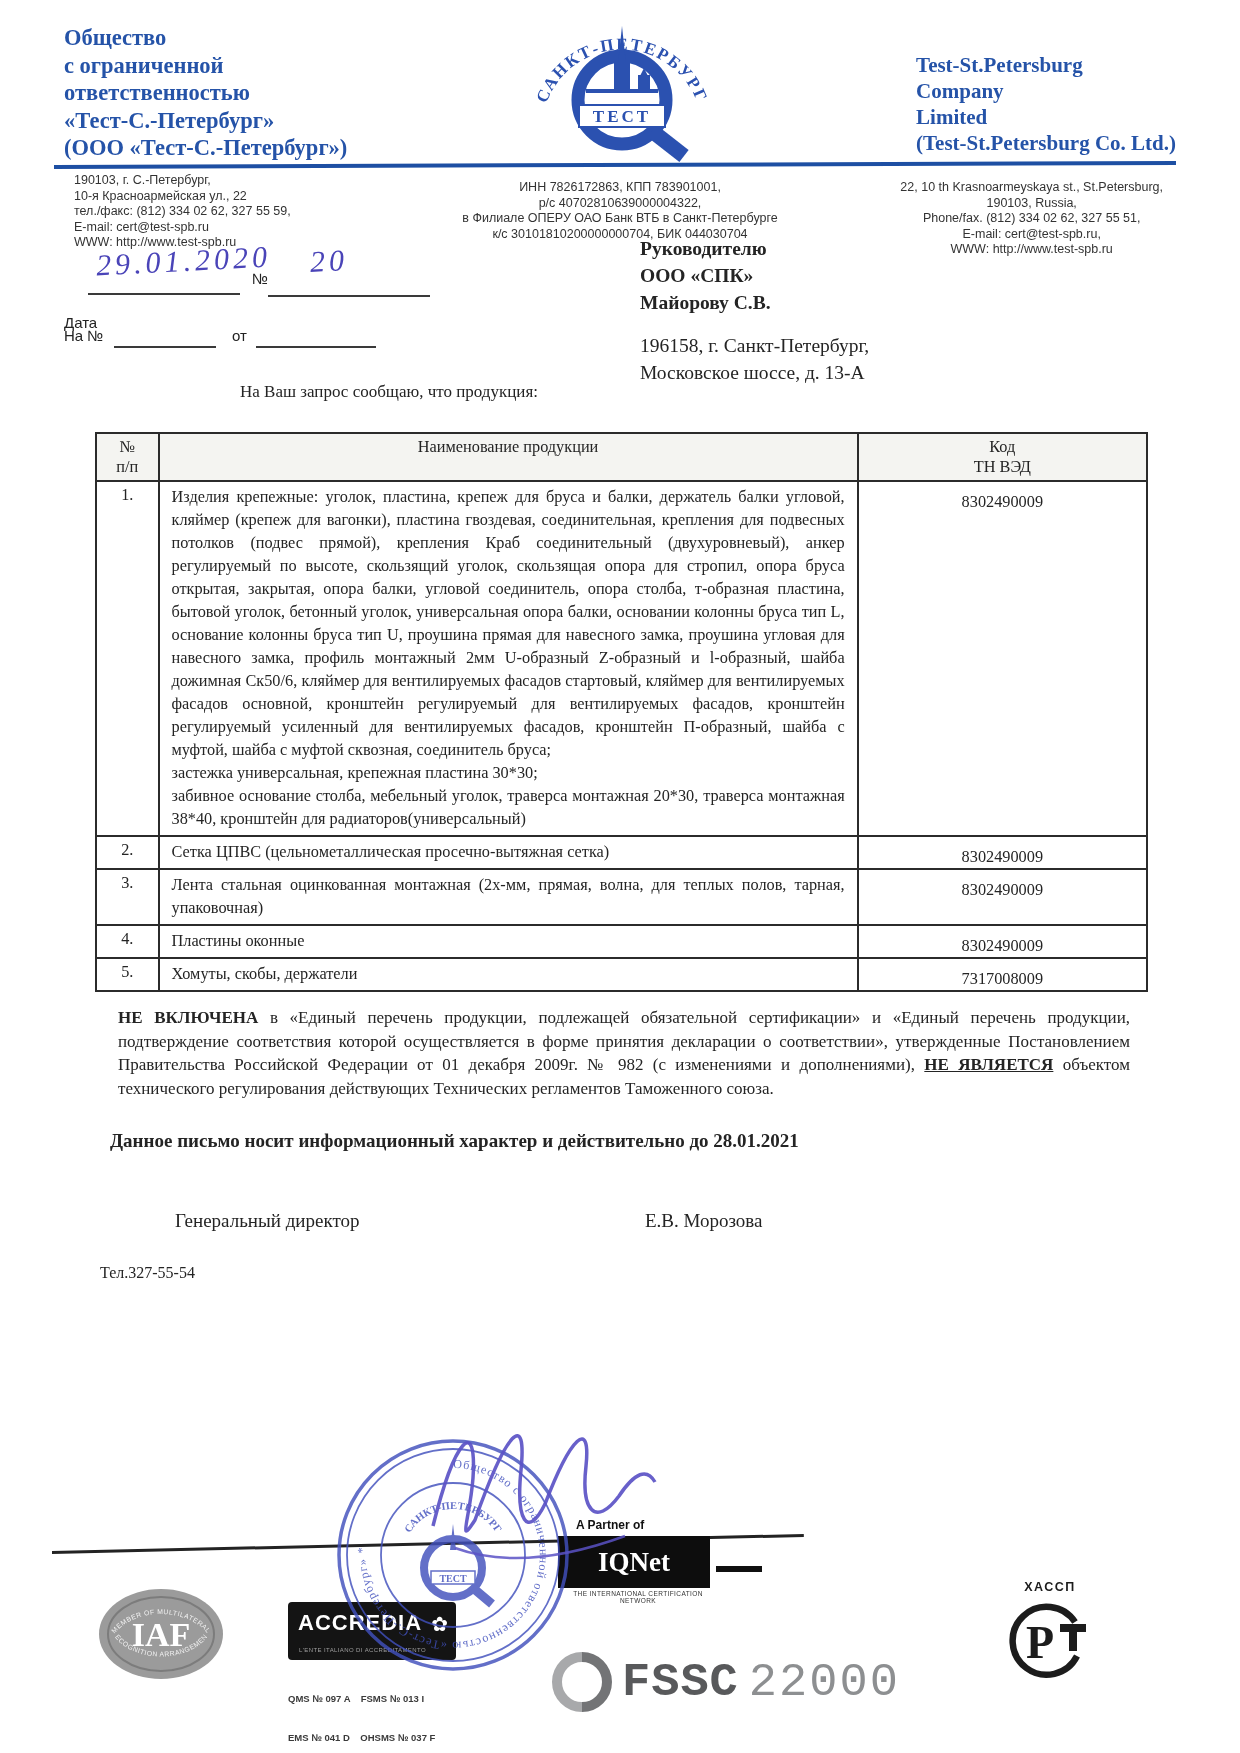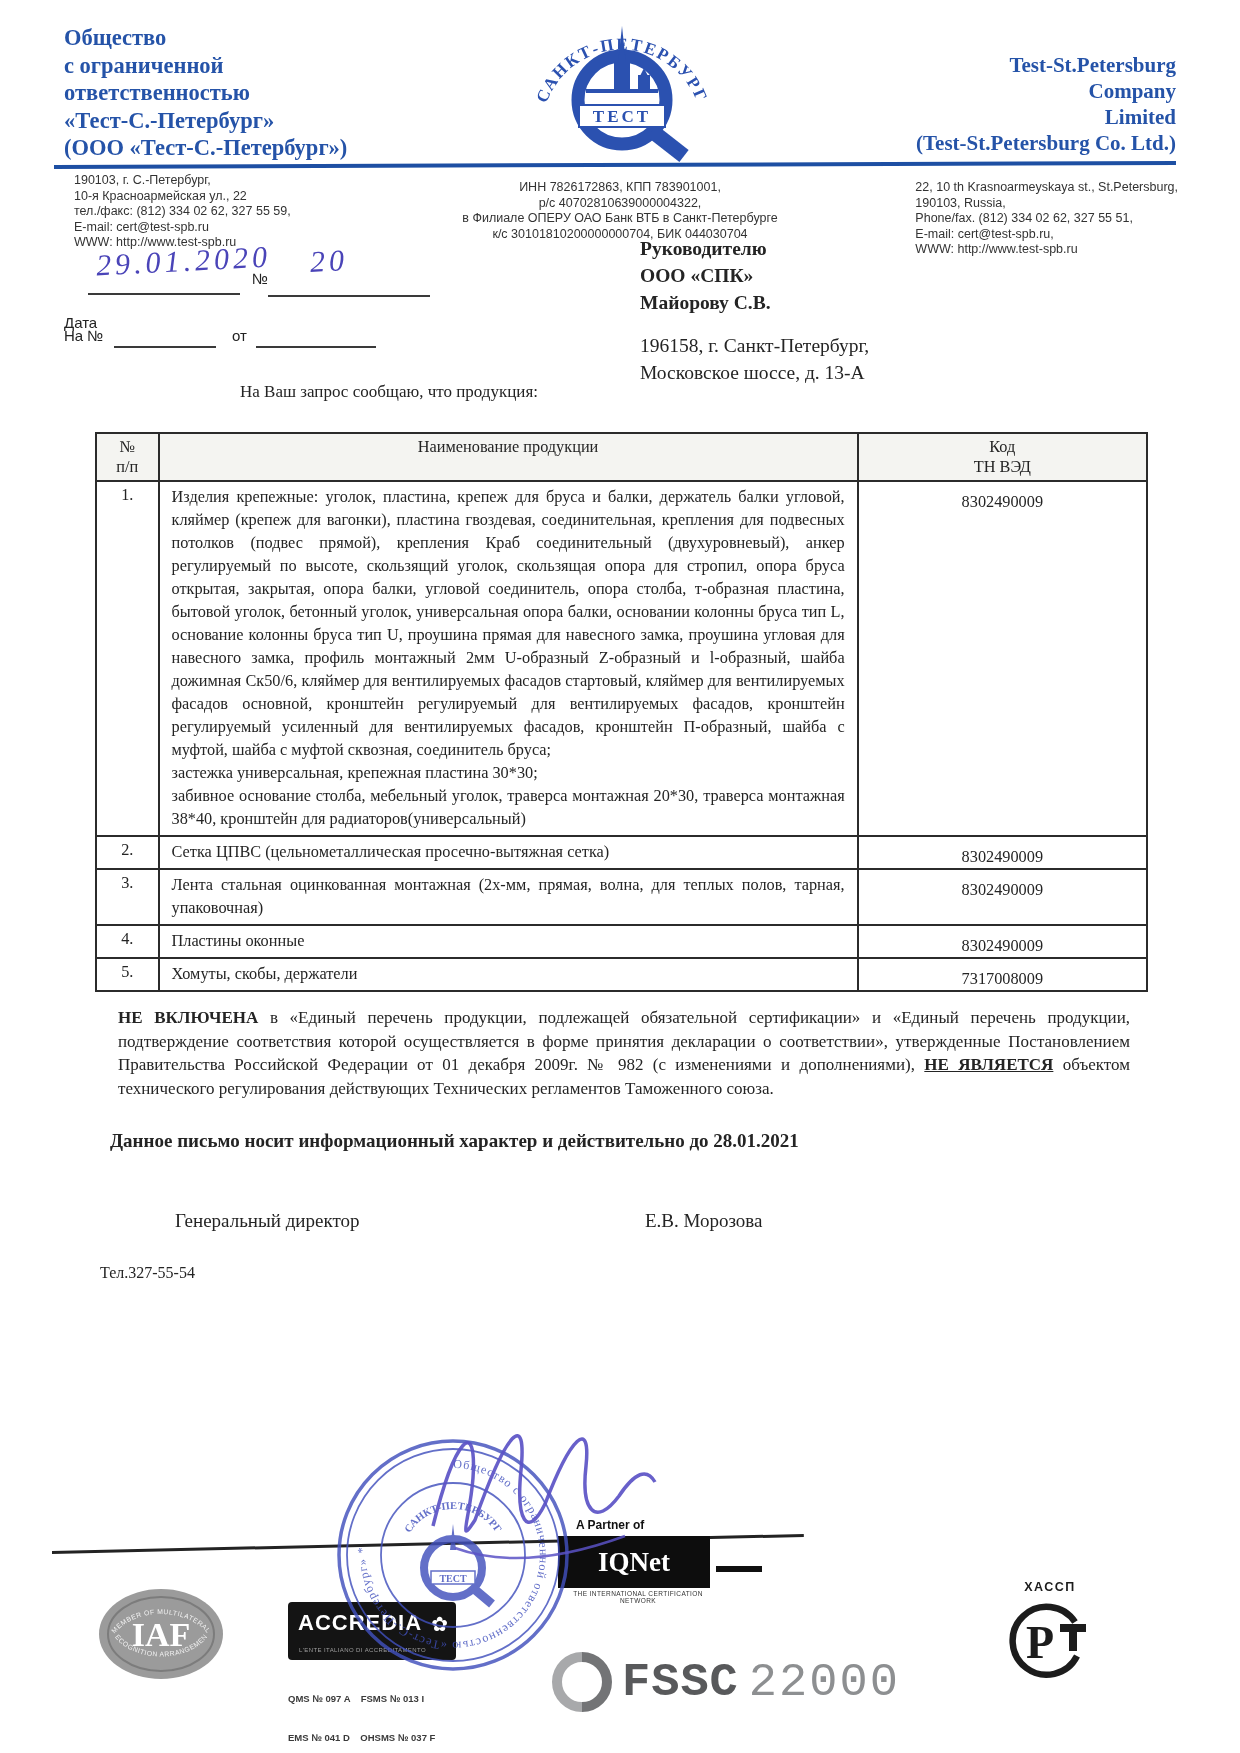--- a/index.html
+++ b/index.html
@@ -1,26 +1,26 @@
 <!DOCTYPE html>
 <html><head>
 <meta charset="utf-8">
 <style>
   html,body{margin:0;padding:0;background:#e8e8e8;}
   .page{position:relative;width:1240px;height:1753px;margin:0 auto;background:#ffffff;
         font-family:"Liberation Serif",serif;color:#242424;overflow:hidden;}
   .abs{position:absolute;}
   
   .company-ru{left:64px;top:24px;font-size:22.5px;font-weight:bold;color:#2553a8;line-height:27.5px;}
-  .company-en{right:64px;top:52px;font-size:21px;font-weight:bold;color:#2553a8;line-height:26px;text-align:right;}
+  .company-en{right:64px;top:52px;font-size:21px;font-weight:bold;color:#2553a8;line-height:26px;text-align:left;}
   .blue-rule{left:54px;top:163px;width:1122px;height:4px;background:#1d4fa3;transform:rotate(-0.2deg);}
   .small-addr{font-family:"Liberation Sans",sans-serif;font-size:12.5px;line-height:15.5px;color:#333;}
   .addr-ru{left:74px;top:173px;}
   .addr-bank{left:355px;top:180px;width:530px;text-align:center;}
-  .addr-en{right:62px;top:180px;text-align:left;}
+  .addr-en{right:77px;top:180px;text-align:center;}
   
   .fld-label{font-family:"Liberation Sans",sans-serif;font-size:15px;color:#222;}
   .hand{font-style:italic;color:#4a44b8;font-size:30px;letter-spacing:4px;transform:rotate(-3deg);}
   .uline{height:2px;background:#3a3a3a;}
   
   .recipient{left:640px;top:235px;font-size:19.5px;line-height:27px;}
   .recipient .bold{font-weight:bold;}
   .recipient .addr{margin-top:16px;}
   
   .flow{left:0;top:382px;width:1240px;}

